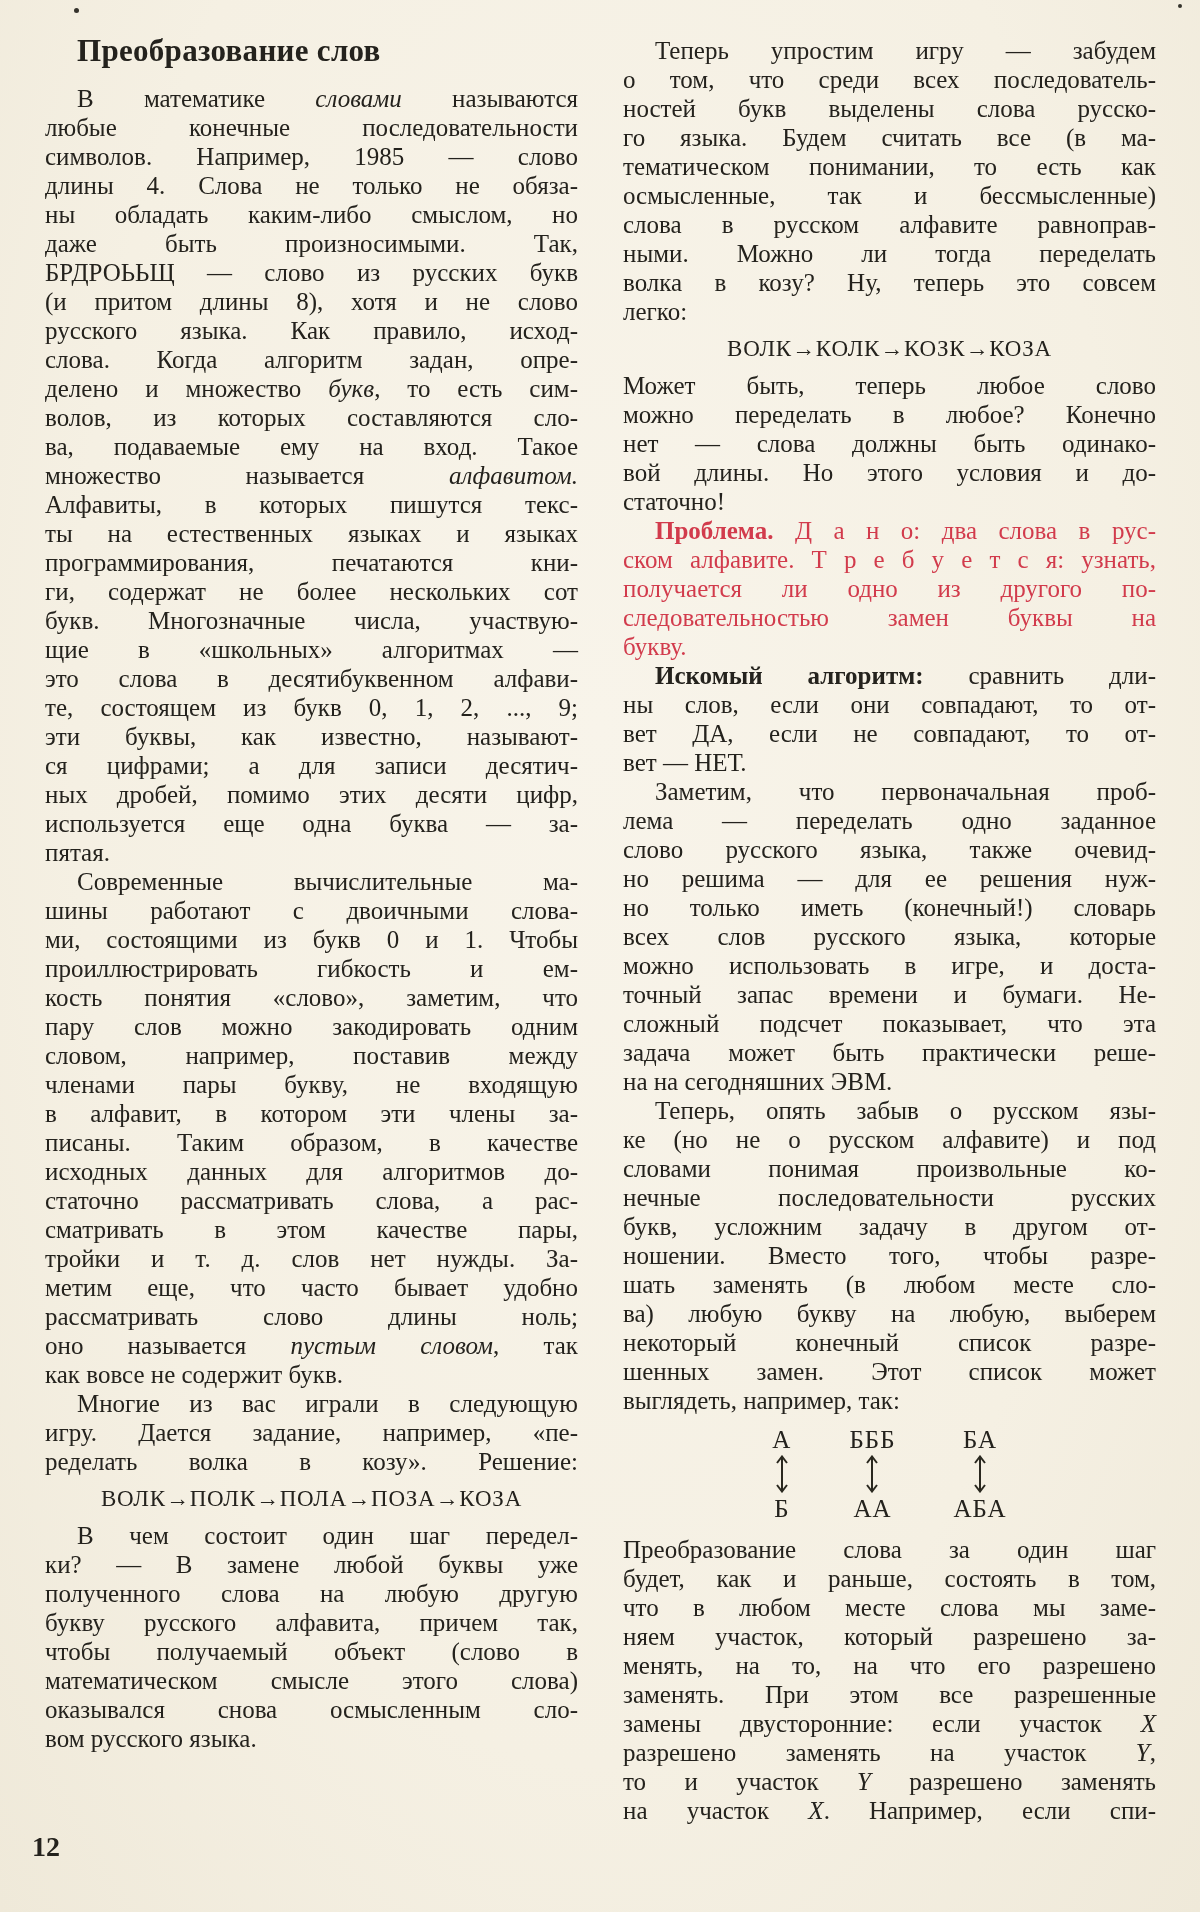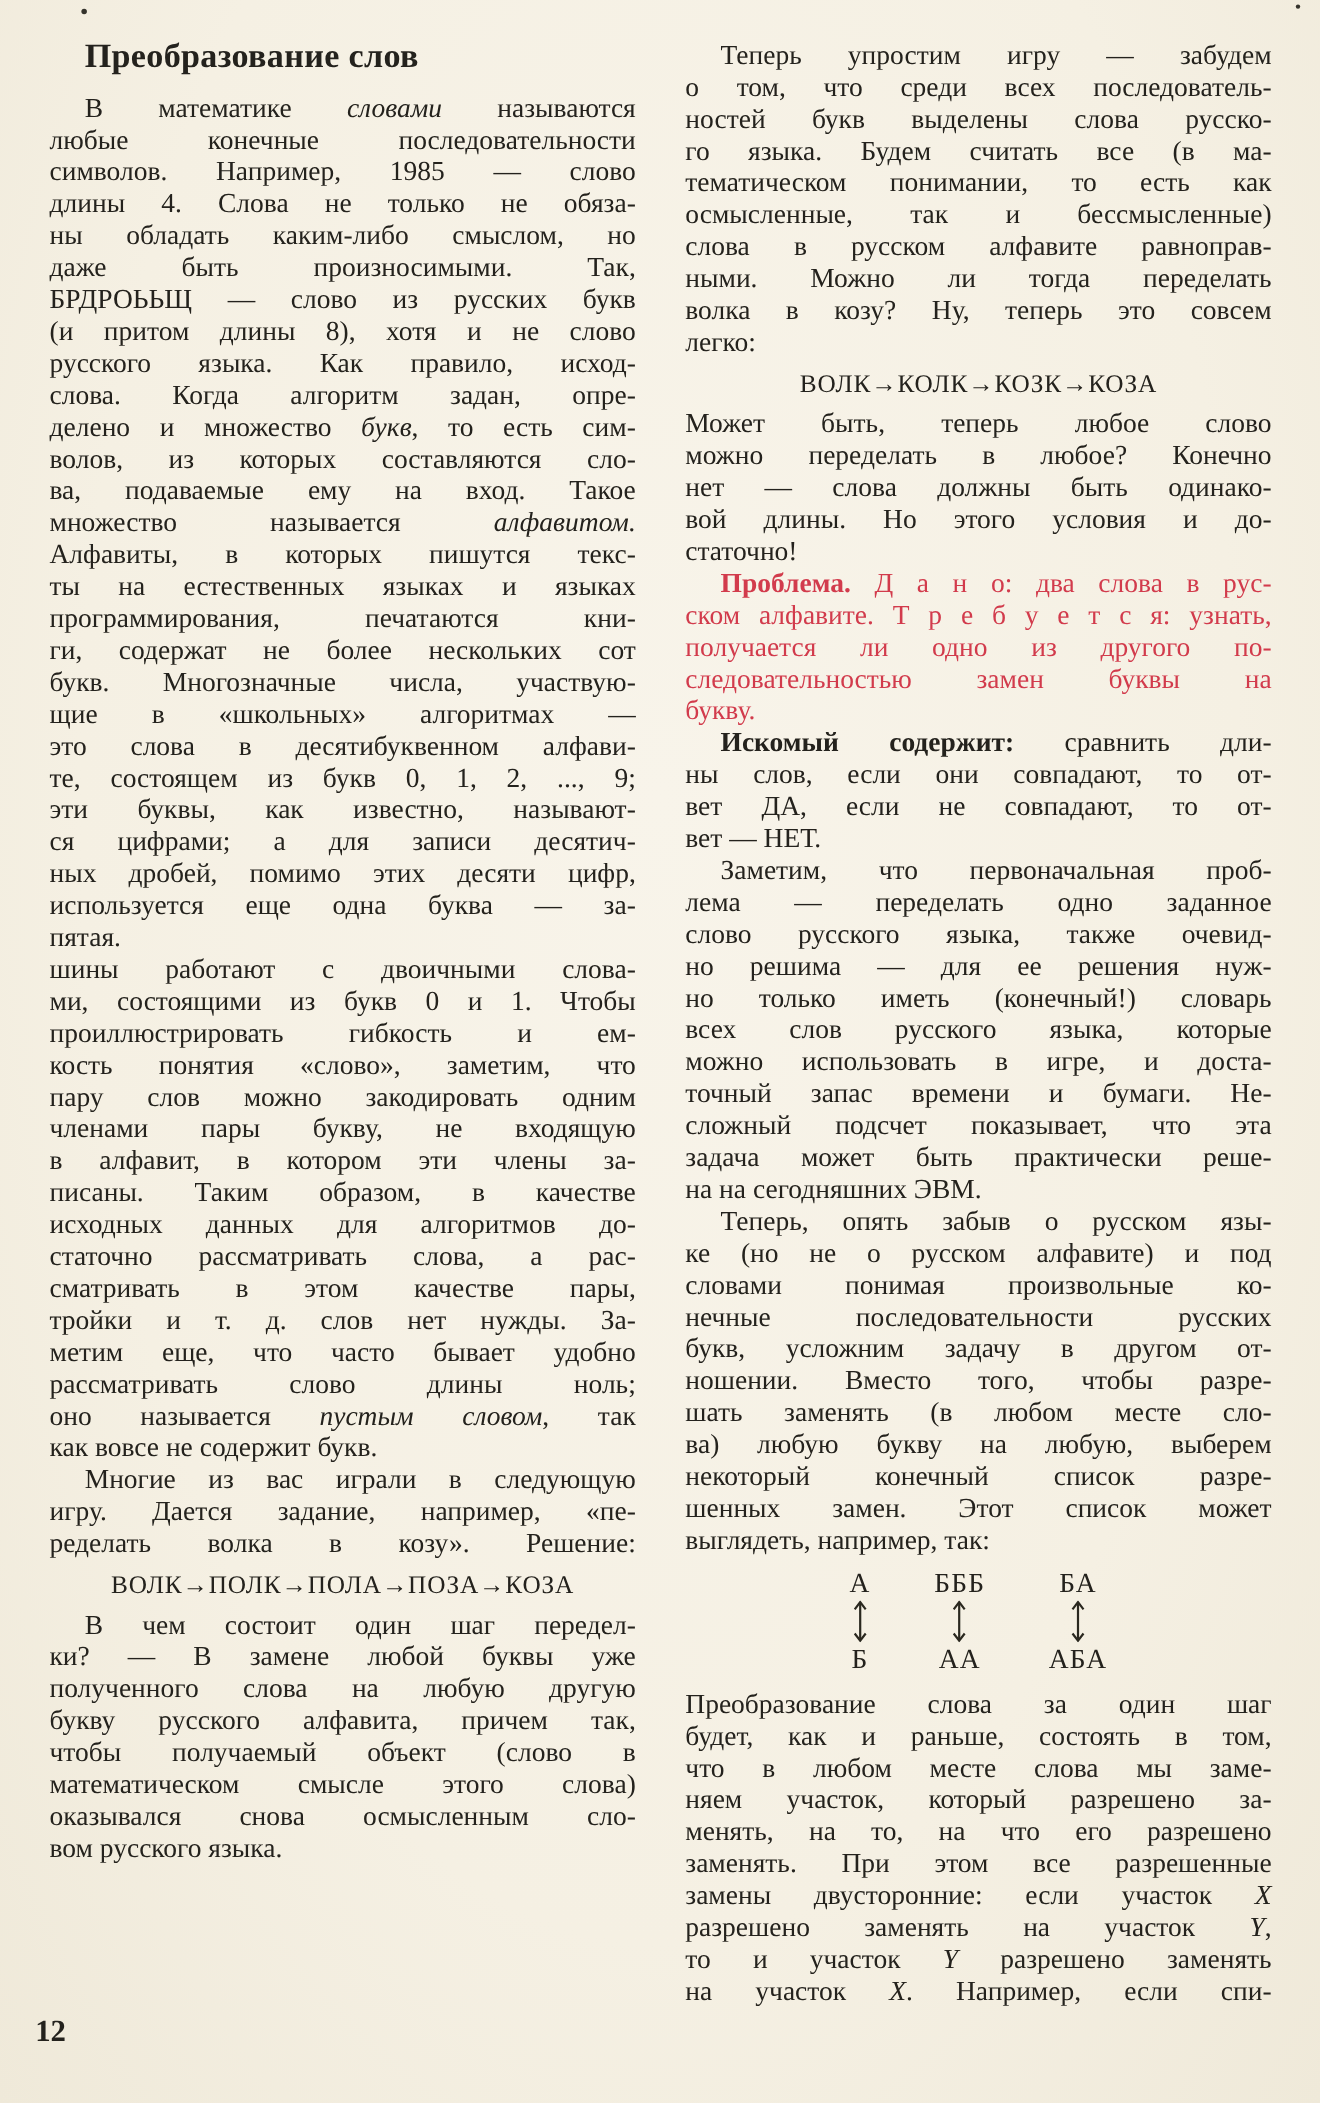--- a/index.html
+++ b/index.html
@@ -60,25 +60,27 @@
         <div class="line"><span>щие в «школьных» алгоритмах —</span></div>
         <div class="line"><span>это слова в десятибуквенном алфави-</span></div>
         <div class="line"><span>те, состоящем из букв 0, 1, 2, ..., 9;</span></div>
         <div class="line"><span>эти буквы, как известно, называют-</span></div>
         <div class="line"><span>ся цифрами; а для записи десятич-</span></div>
         <div class="line"><span>ных дробей, помимо этих десяти цифр,</span></div>
         <div class="line"><span>используется еще одна буква — за-</span></div>
         <div class="line f"><span>пятая.</span></div>
       </div>
       <div class="para">
+        <div class="line in"><span>Современные вычислительные ма-</span></div>
         <div class="line"><span>шины работают с двоичными слова-</span></div>
         <div class="line"><span>ми, состоящими из букв 0 и 1. Чтобы</span></div>
         <div class="line"><span>проиллюстрировать гибкость и ем-</span></div>
         <div class="line"><span>кость понятия «слово», заметим, что</span></div>
         <div class="line"><span>пару слов можно закодировать одним</span></div>
+        <div class="line"><span>словом, например, поставив между</span></div>
         <div class="line"><span>членами пары букву, не входящую</span></div>
         <div class="line"><span>в алфавит, в котором эти члены за-</span></div>
         <div class="line"><span>писаны. Таким образом, в качестве</span></div>
         <div class="line"><span>исходных данных для алгоритмов до-</span></div>
         <div class="line"><span>статочно рассматривать слова, а рас-</span></div>
         <div class="line"><span>сматривать в этом качестве пары,</span></div>
         <div class="line"><span>тройки и т. д. слов нет нужды. За-</span></div>
         <div class="line"><span>метим еще, что часто бывает удобно</span></div>
         <div class="line"><span>рассматривать слово длины ноль;</span></div>
         <div class="line"><span>оно называется </span><span class="it">пустым словом</span><span>, так</span></div>
@@ -123,21 +125,21 @@
         <div class="line f"><span>статочно!</span></div>
       </div>
       <div class="para">
         <div class="line in"><span class="redb">Проблема. </span><span class="red">Д а н о: два слова в рус-</span></div>
         <div class="line"><span class="red">ском алфавите. Т р е б у е т с я: узнать,</span></div>
         <div class="line"><span class="red">получается ли одно из другого по-</span></div>
         <div class="line"><span class="red">следовательностью замен буквы на</span></div>
         <div class="line f"><span class="red">букву.</span></div>
       </div>
       <div class="para">
-        <div class="line in"><span class="b">Искомый содержит:</span><span> сравнить дли-</span></div>
+        <div class="line in"><span class="b">Искомый алгоритм:</span><span> сравнить дли-</span></div>
         <div class="line"><span>ны слов, если они совпадают, то от-</span></div>
         <div class="line"><span>вет ДА, если не совпадают, то от-</span></div>
         <div class="line f"><span>вет — НЕТ.</span></div>
       </div>
       <div class="para">
         <div class="line in"><span>Заметим, что первоначальная проб-</span></div>
         <div class="line"><span>лема — переделать одно заданное</span></div>
         <div class="line"><span>слово русского языка, также очевид-</span></div>
         <div class="line"><span>но решима — для ее решения нуж-</span></div>
         <div class="line"><span>но только иметь (конечный!) словарь</span></div>

